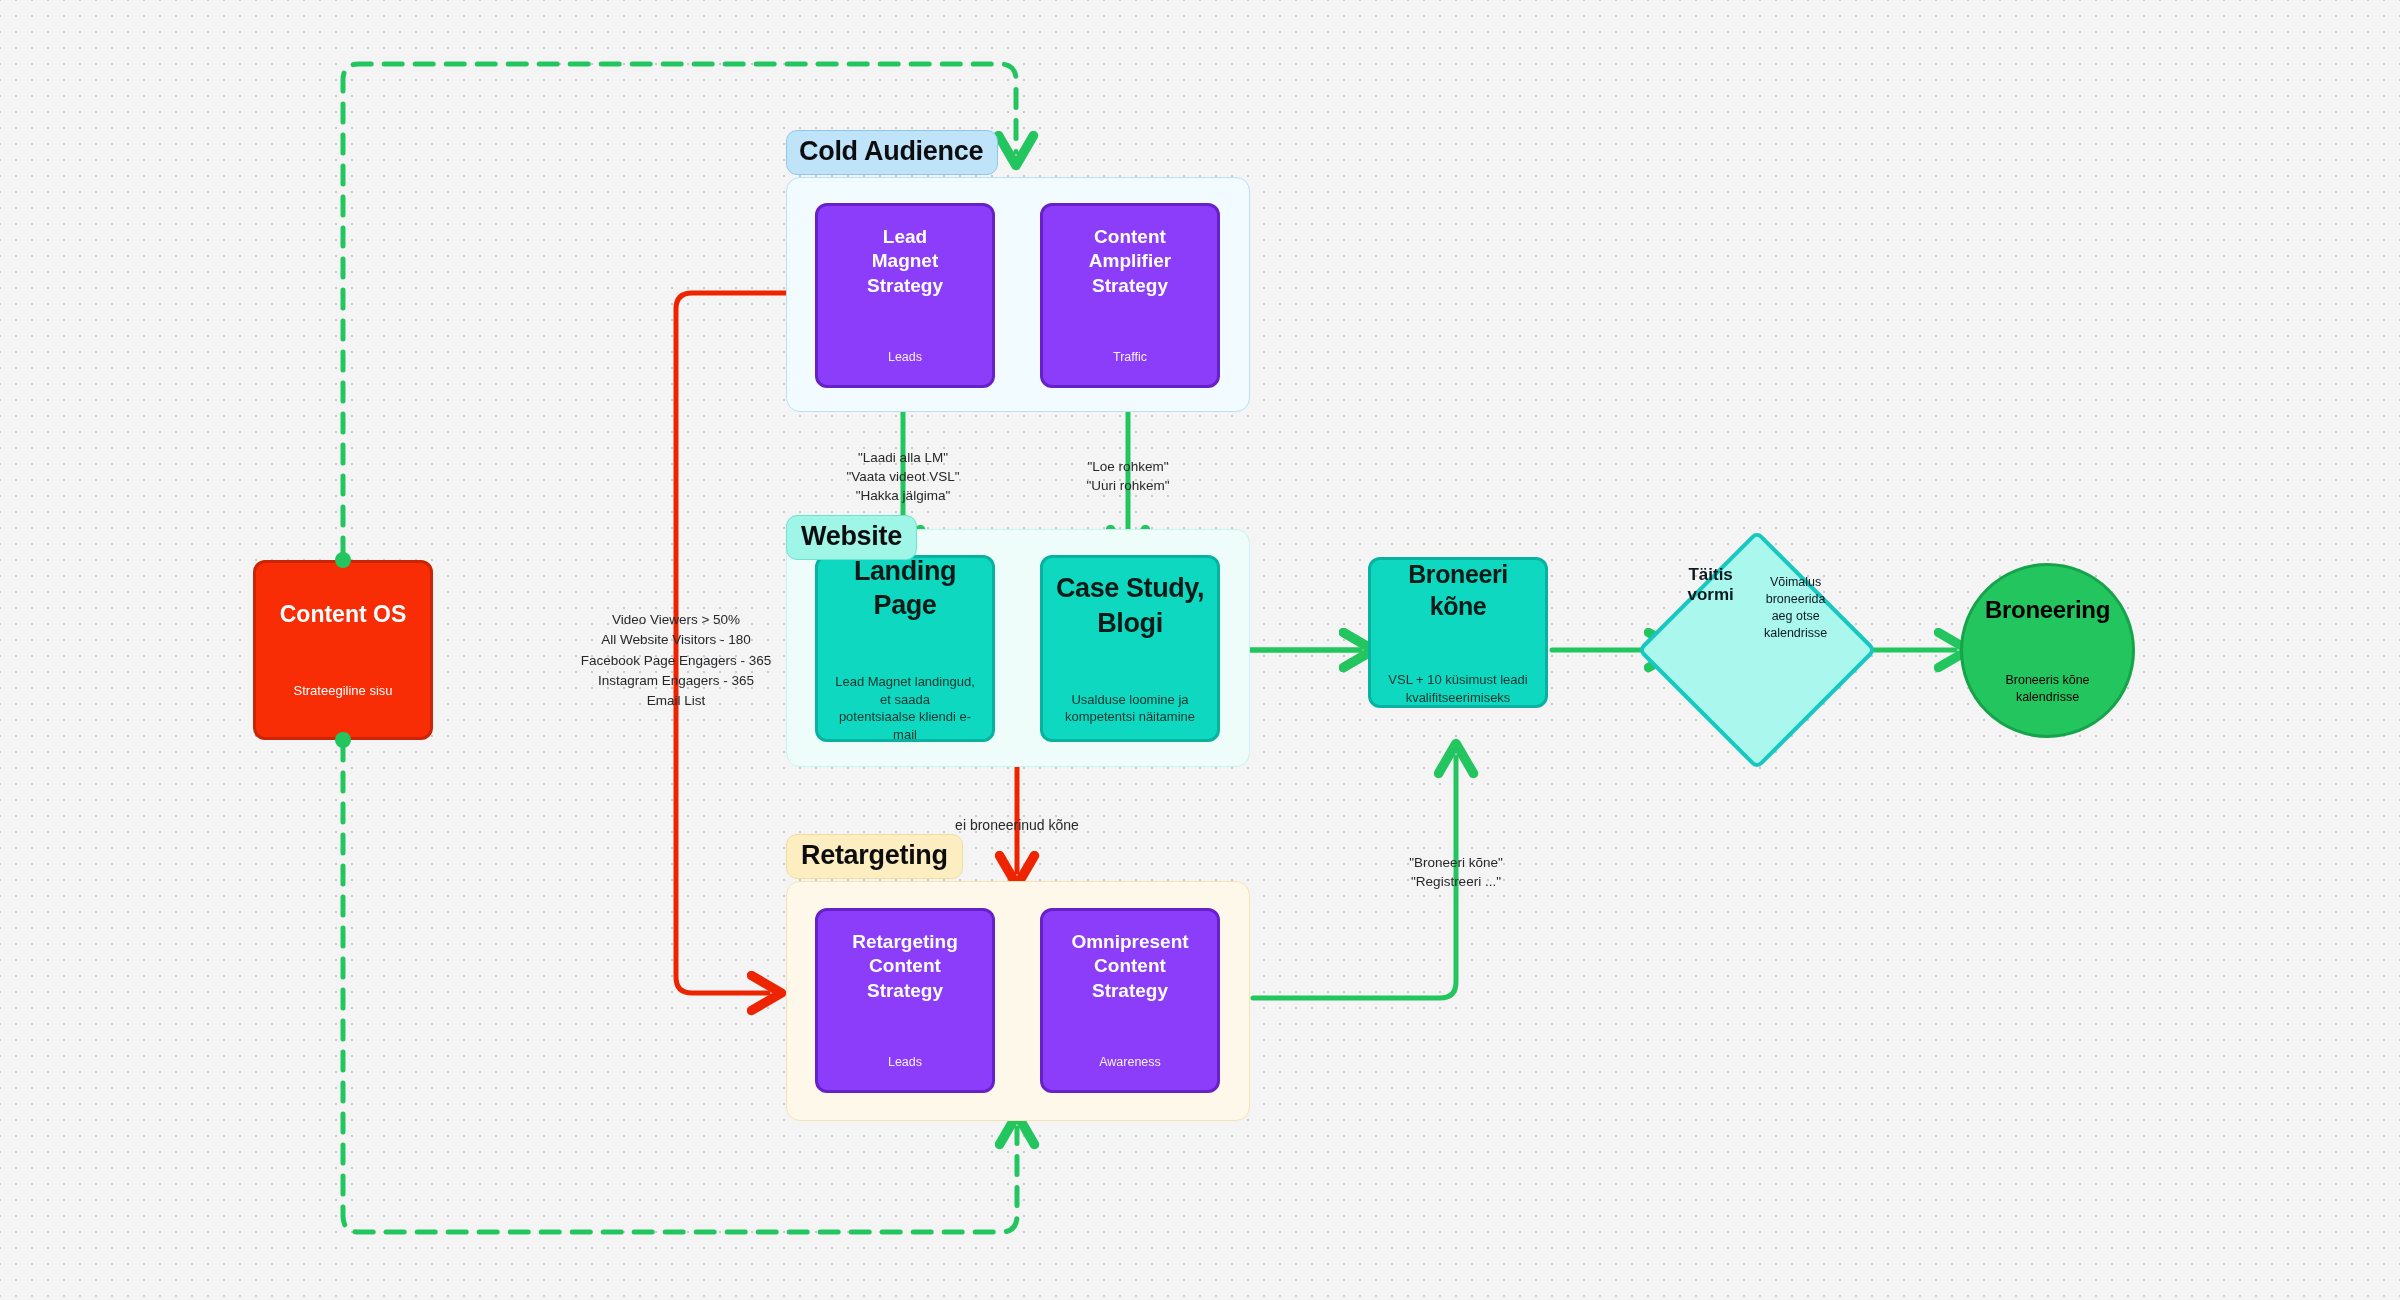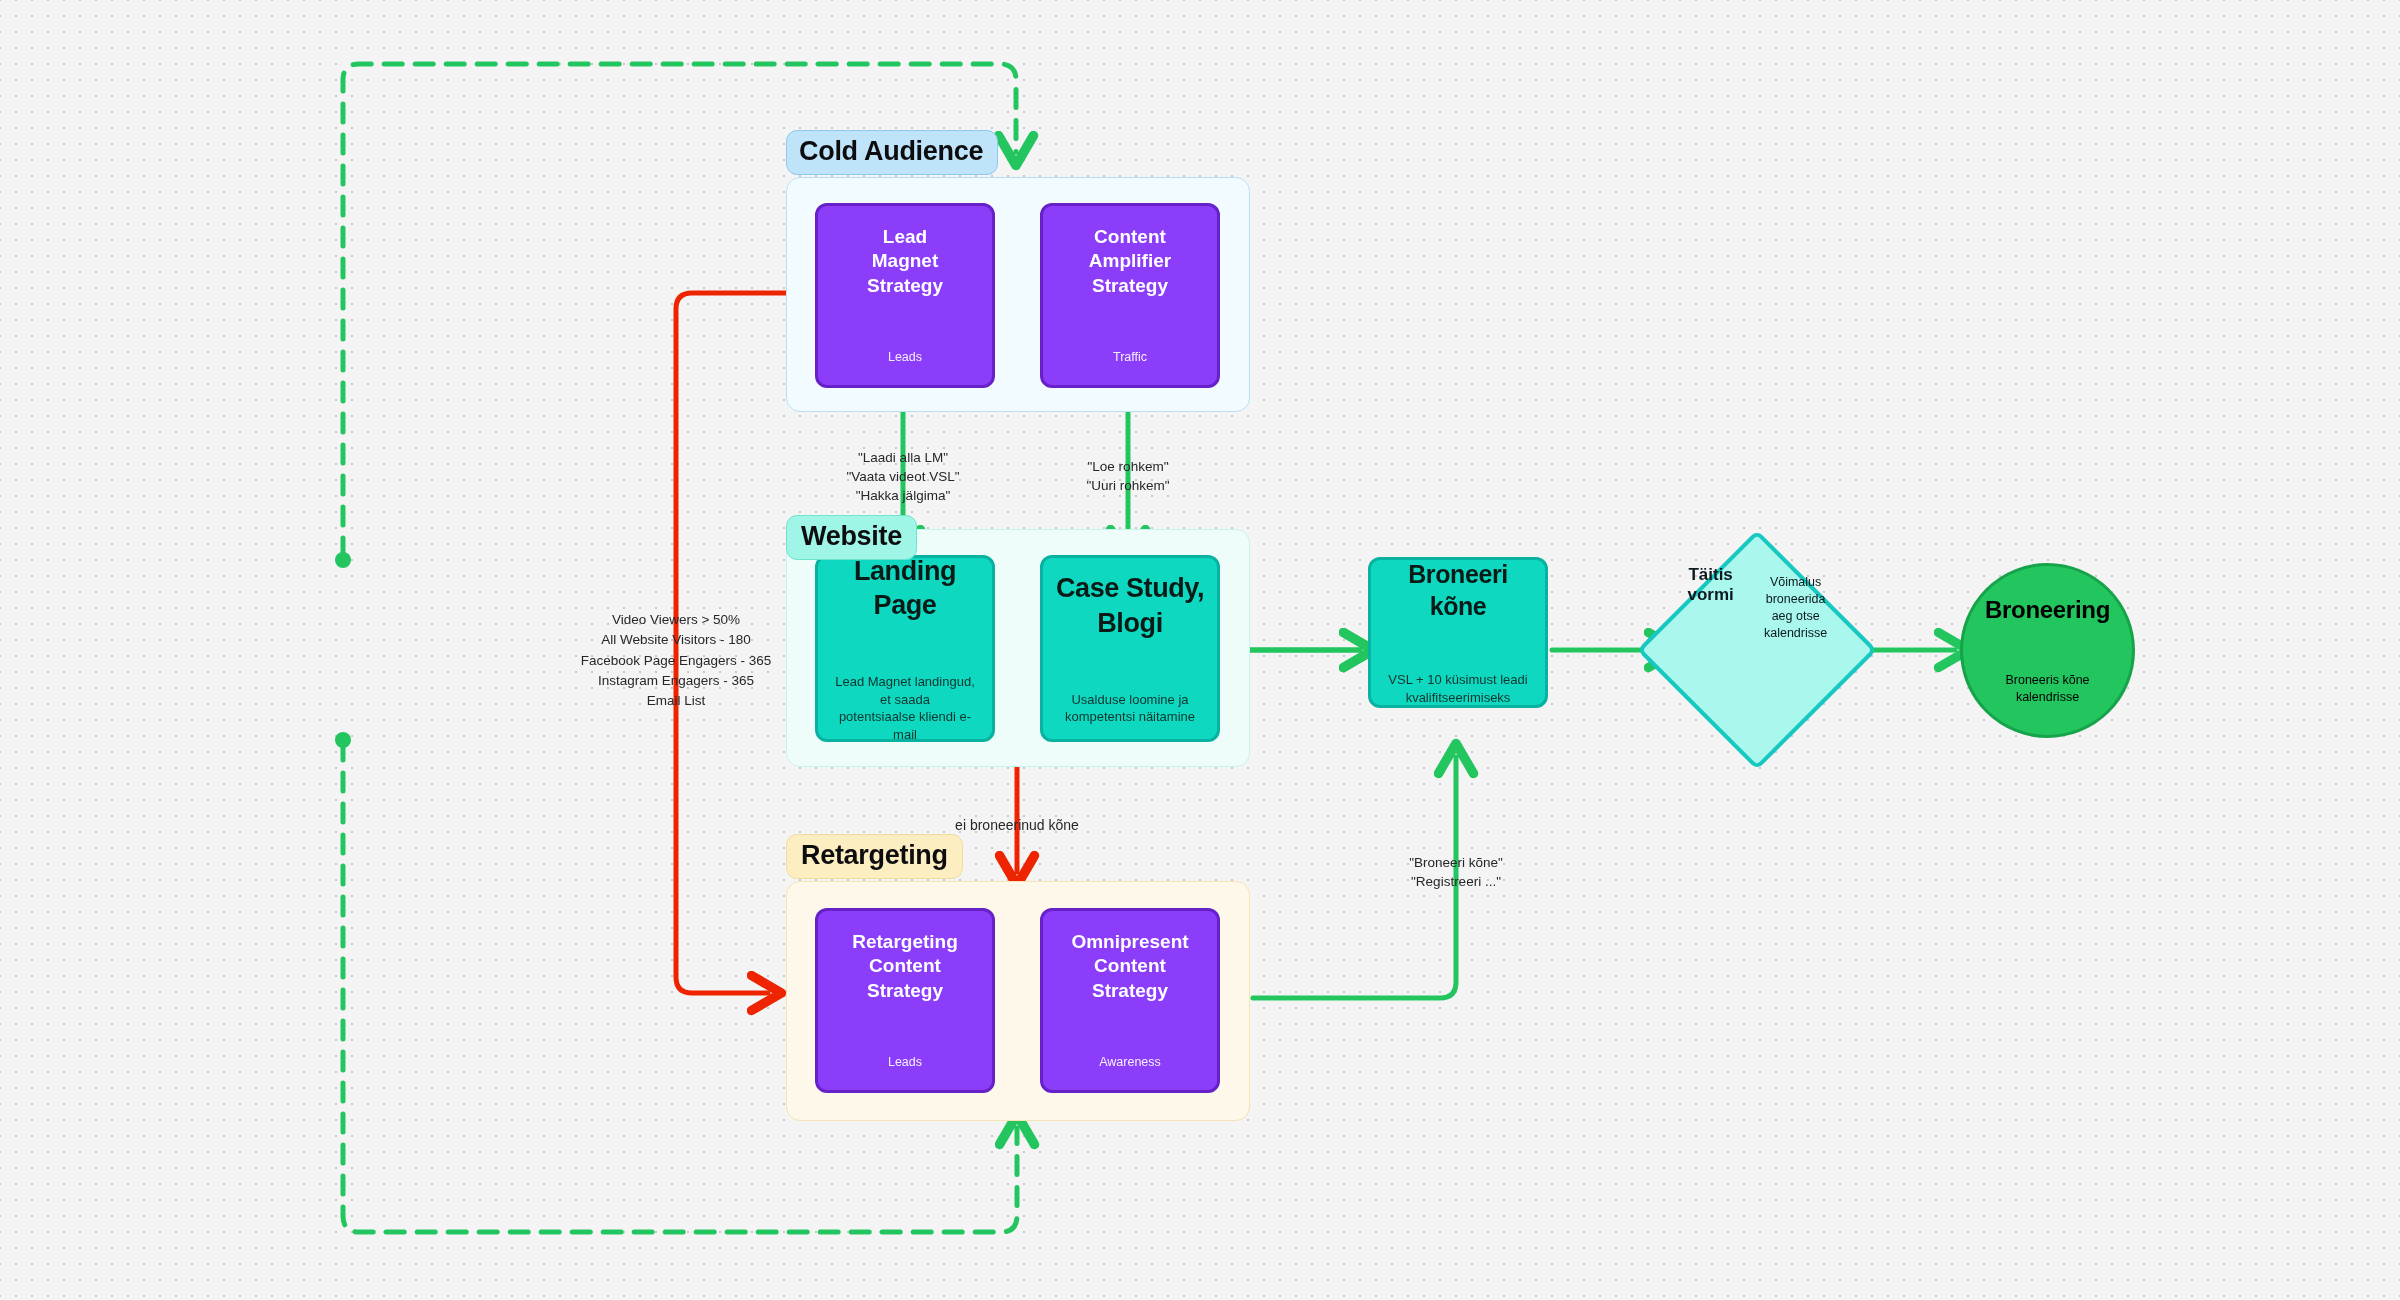--- a/index.html
+++ b/index.html
@@ -227,20 +227,24 @@
   </div>
 
   <div class="group-chip chip-web" style="left:786px; top:482px;">
     <span>Website</span>
   </div>
 
   <div class="group-chip chip-ret" style="left:786px; top:834px;">
     <span>Retargeting</span>
   </div>
 
+  <div class="node node-red" style="left:253px; top:560px; width:180px; height:180px;">
+    <div class="title" style="white-space:pre-line">Content OS</div>
+    <div class="sub" style="white-space:pre-line">Strateegiline sisu</div>
+  </div>
   <div class="handle" style="left:335px; top:552px;"></div>
   <div class="handle" style="left:335px; top:732px;"></div>
 
   <div class="node node-purple" style="left:815px; top:203px; width:180px; height:185px;">
     <div class="title" style="white-space:pre-line">Lead
 Magnet
 Strategy</div>
     <div class="sub" style="white-space:pre-line">Leads</div>
   </div>
 

